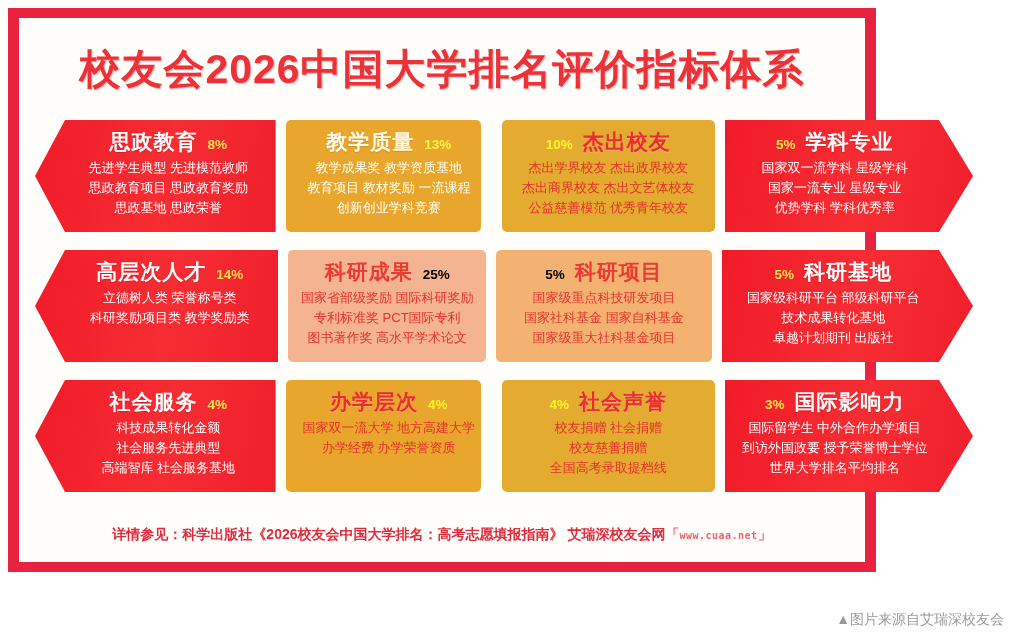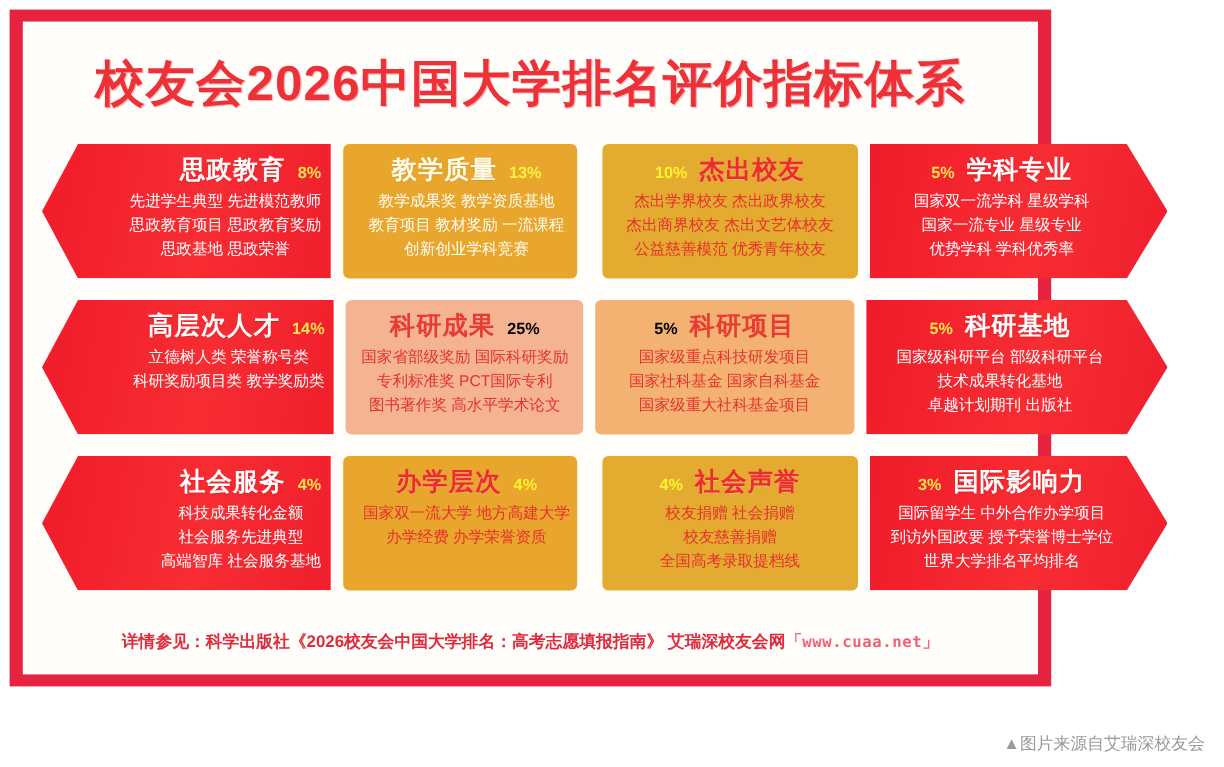--- a/index.html
+++ b/index.html
@@ -69,21 +69,21 @@
     position: relative;
     box-sizing: border-box;
     padding: 9px 8px 6px 8px;
     display: flex;
     flex-direction: column;
     align-items: center;
     justify-content: flex-start;
     overflow: hidden;
   }
   
-  .col1 { width: 246px; align-items: flex-end; }
+  .col1 { width: 246px; }
   .col2 { width: 200px; }
   .col3 { width: 218px; }
   .col4 { width: 254px; }
 
   
   .shape-left-arrow {
     clip-path: polygon(30px 0, 100% 0, 100% 100%, 30px 100%, 0 50%);
     padding-left: 34px;
     border-radius: 0;
   }
@@ -154,21 +154,21 @@
     text-align: center;
     font-size: 14px;
     font-weight: bold;
     color: #e02b3d;
     white-space: nowrap;
   }
   #footnote .url {
     font-family: "DejaVu Sans Mono", "Liberation Mono", monospace;
     color: #ef6274;
     font-weight: bold;
-    font-size: 13px;
+    font-size: 10px;
     letter-spacing: 0.5px;
   }
   #footnote .bracket { color: #ef6274; }
 
   
   #caption {
     position: absolute;
     right: 16px;
     top: 611px;
     font-size: 14px;

